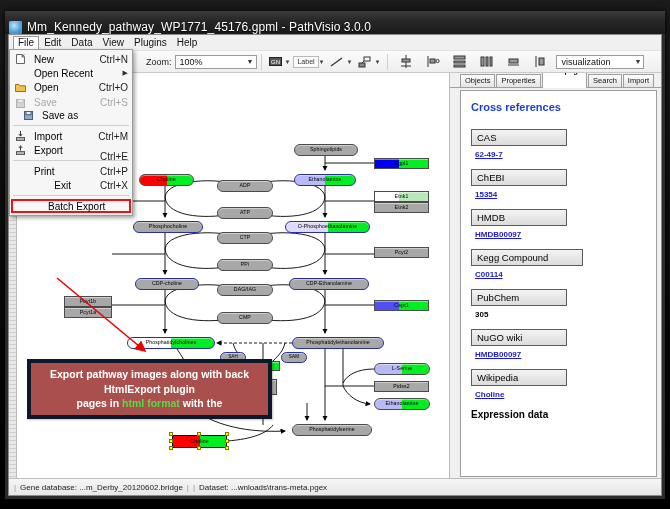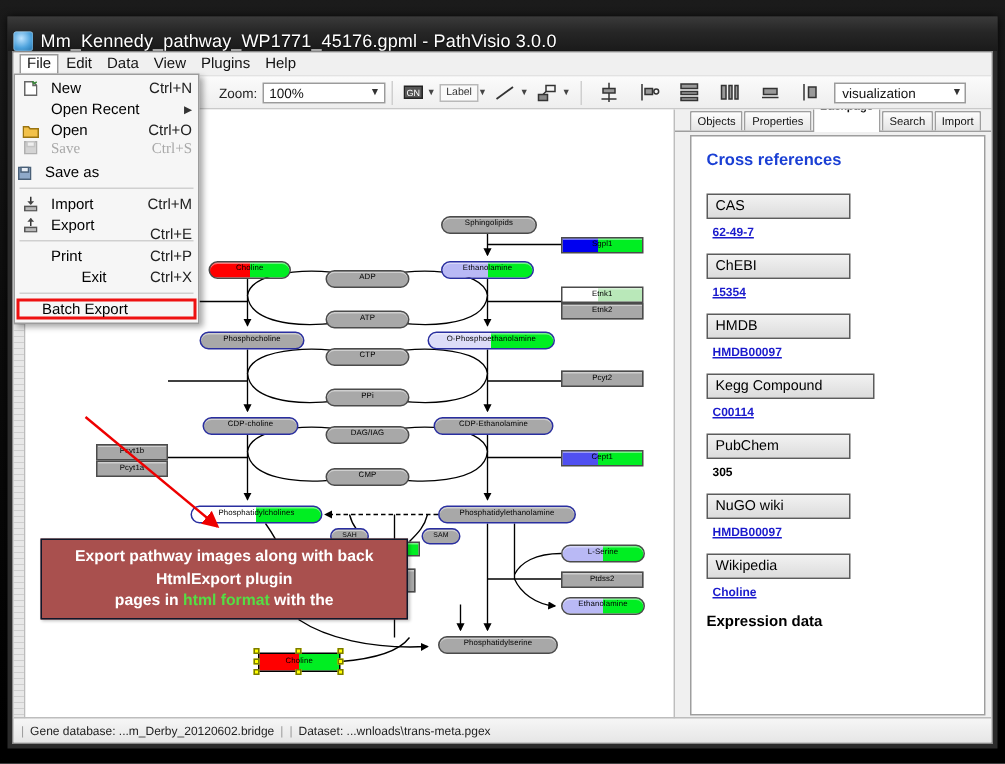--- a/index.html
+++ b/index.html
@@ -122,21 +122,21 @@
   .meta{ border:1px solid #4b4b4b; border-radius:6px; background:#a8a8a8;
     box-shadow:inset 0 1px 0 rgba(255,255,255,.45);}
   .metablue{border:1px solid #2a2fa0;}
   .gene{border:1px solid #4b4b4b; background:#a8a8a8;
     box-shadow:inset 0 1px 0 rgba(255,255,255,.45);}
   svg.edges{position:absolute;left:0;top:0;width:432px;height:400px;overflow:visible;}
   
   #callout{
     position:absolute;
     background:#a9504e;
-    border:1px solid #0f172a;
+    border:4px solid #0f172a;
     color:#ffffff;
     font-weight:bold;
     font-size:10.5px;
     text-align:center;
     line-height:14.5px;
     padding:4px 6px;
     box-sizing:border-box;
     z-index:40;
     box-shadow:1px 1px 2px rgba(0,0,0,.25);
   }
@@ -571,32 +571,32 @@
     <div style="display:flex;align-items:center;height:14px;padding:0 4px;">
       <span style="width:13px;display:flex;justify-content:center;">
         <svg width="11" height="9" viewBox="0 0 11 9">
             <path d="M0.5,8.5 V1.5 H4 L5,2.8 H10.5 V8.5 Z" fill="#f2c14a" stroke="#9a7411"></path>
           </svg>
       </span>
       <span style="flex:1;margin-left:7px;">Open</span>
       <span style="color:#222;">Ctrl+O</span>
     </div>
 
-    <div style="display:flex;align-items:flex-start;height:14px;padding:0 4px;color:#a8a8a8;font-family:Liberation Serif, serif;">
+    <div style="display:flex;align-items:flex-end;height:14px;padding:0 4px;color:#a8a8a8;">
       <span style="width:13px;display:flex;justify-content:center;">
         <svg width="9" height="9" viewBox="0 0 9 9">
             <rect x="0.5" y="0.5" width="8" height="8" fill="#d4d4d4" stroke="#b0b0b0"></rect>
             <rect x="2" y="0.5" width="5" height="3.2" fill="#eee" stroke="#c4c4c4"></rect>
           </svg>
       </span>
       <span style="flex:1;margin-left:7px;">Save</span>
       <span>Ctrl+S</span>
     </div>
 
-    <div style="display:flex;align-items:center;height:14px;padding:0 0;">
+    <div style="display:flex;align-items:center;height:14px;padding:0 12px;">
       <span style="width:13px;display:flex;justify-content:center;">
         <svg width="9" height="9" viewBox="0 0 9 9">
             <rect x="0.5" y="0.5" width="8" height="8" fill="#8fa9c9" stroke="#4b6party" stroke-opacity="0"></rect>
             <rect x="0.5" y="0.5" width="8" height="8" fill="none" stroke="#4a6078"></rect>
             <rect x="2" y="0.5" width="5" height="3.2" fill="#e9eef5" stroke="#4a6078"></rect>
           </svg>
       </span>
       <span style="flex:1;margin-left:7px;">Save as</span>
       <span></span>
     </div>
@@ -638,16 +638,16 @@
     <div style="display:flex;align-items:center;height:14px;padding:0 4px;gap:29px;">
       <span style="width:13px;"></span>
       <span style="flex:1;margin-left:7px;">Exit</span>
       <span style="color:#222;">Ctrl+X</span>
     </div>
 
     <div style="height:1px;background:#d0d0d0;margin:3px 3px;"></div>
 
     <div style="display:flex;align-items:center;height:14px;padding:0 4px;border:2px solid #ee1111;margin:0 1px;box-sizing:border-box;">
       <span style="width:11px;"></span>
-      <span style="flex:1;margin-left:0;">Batch Export</span>
+      <span style="flex:1;margin-left:20px;">Batch Export</span>
     </div>
   </div>
 </div>
 
 </body></html>

